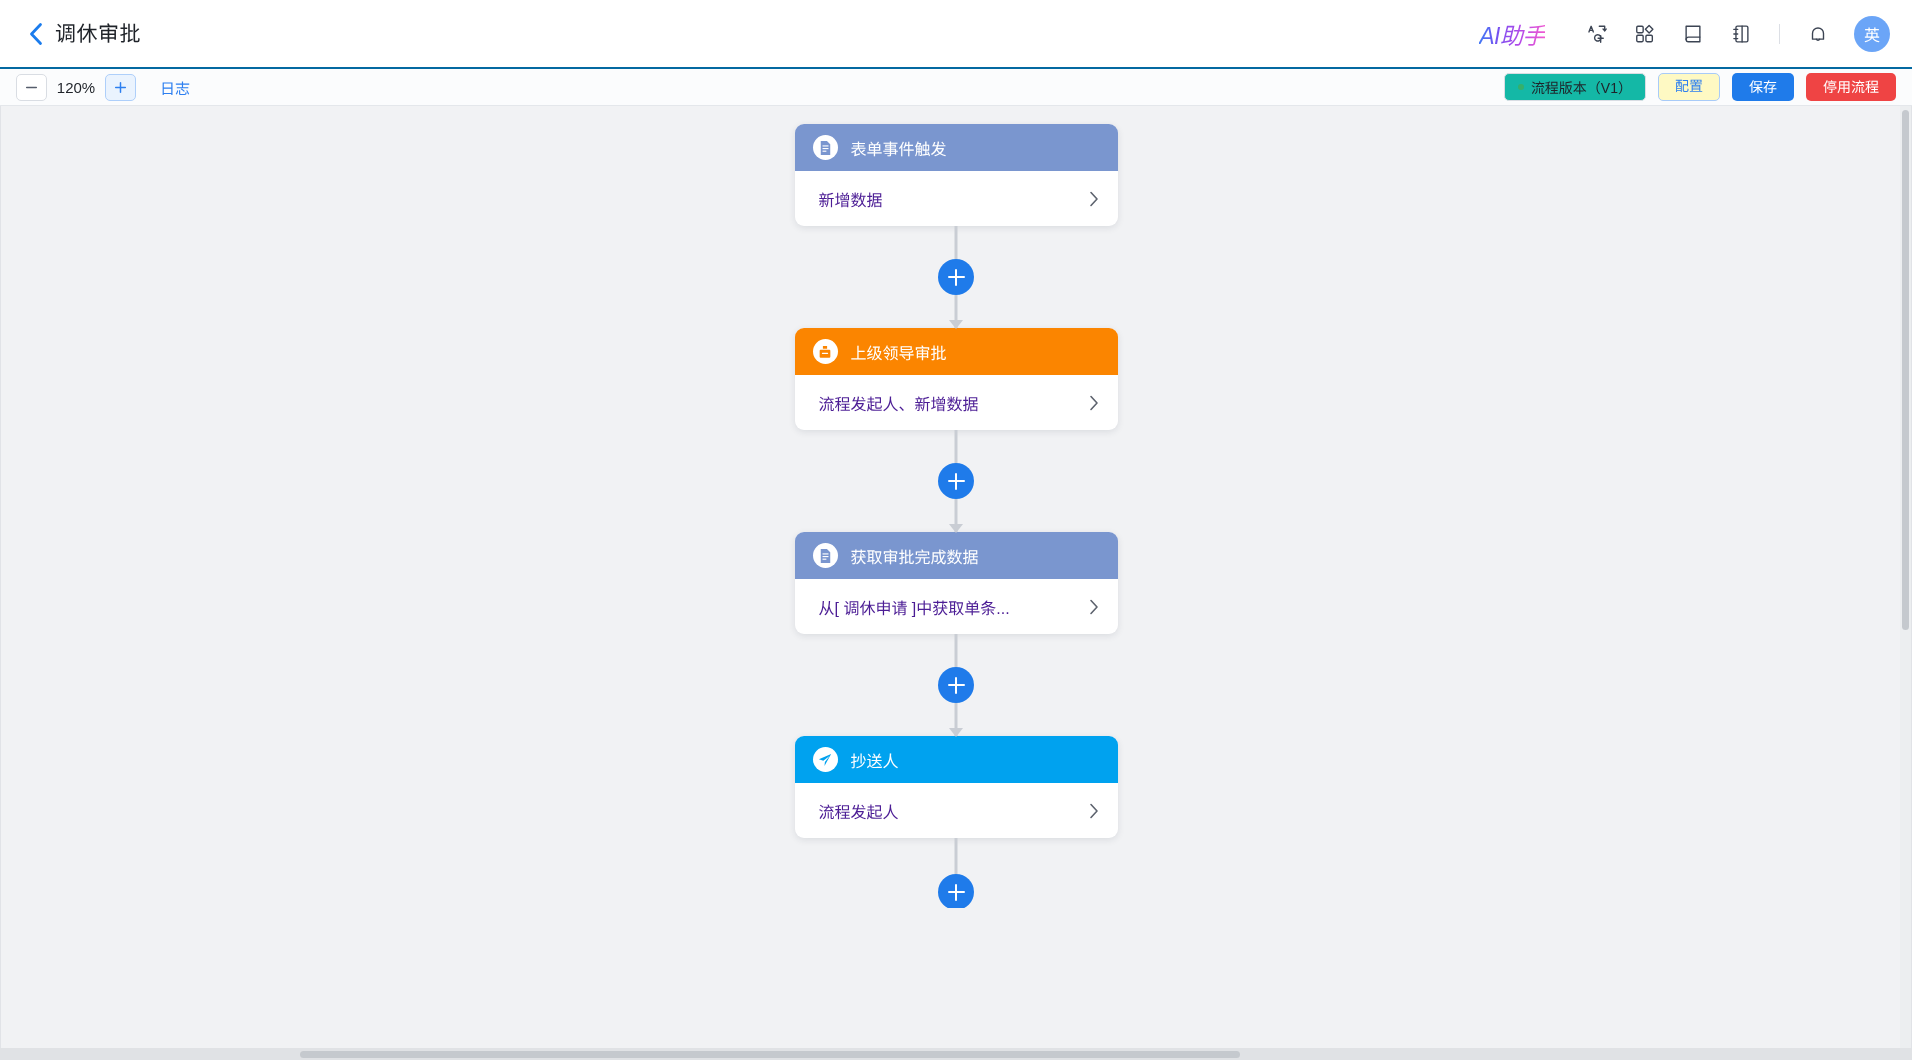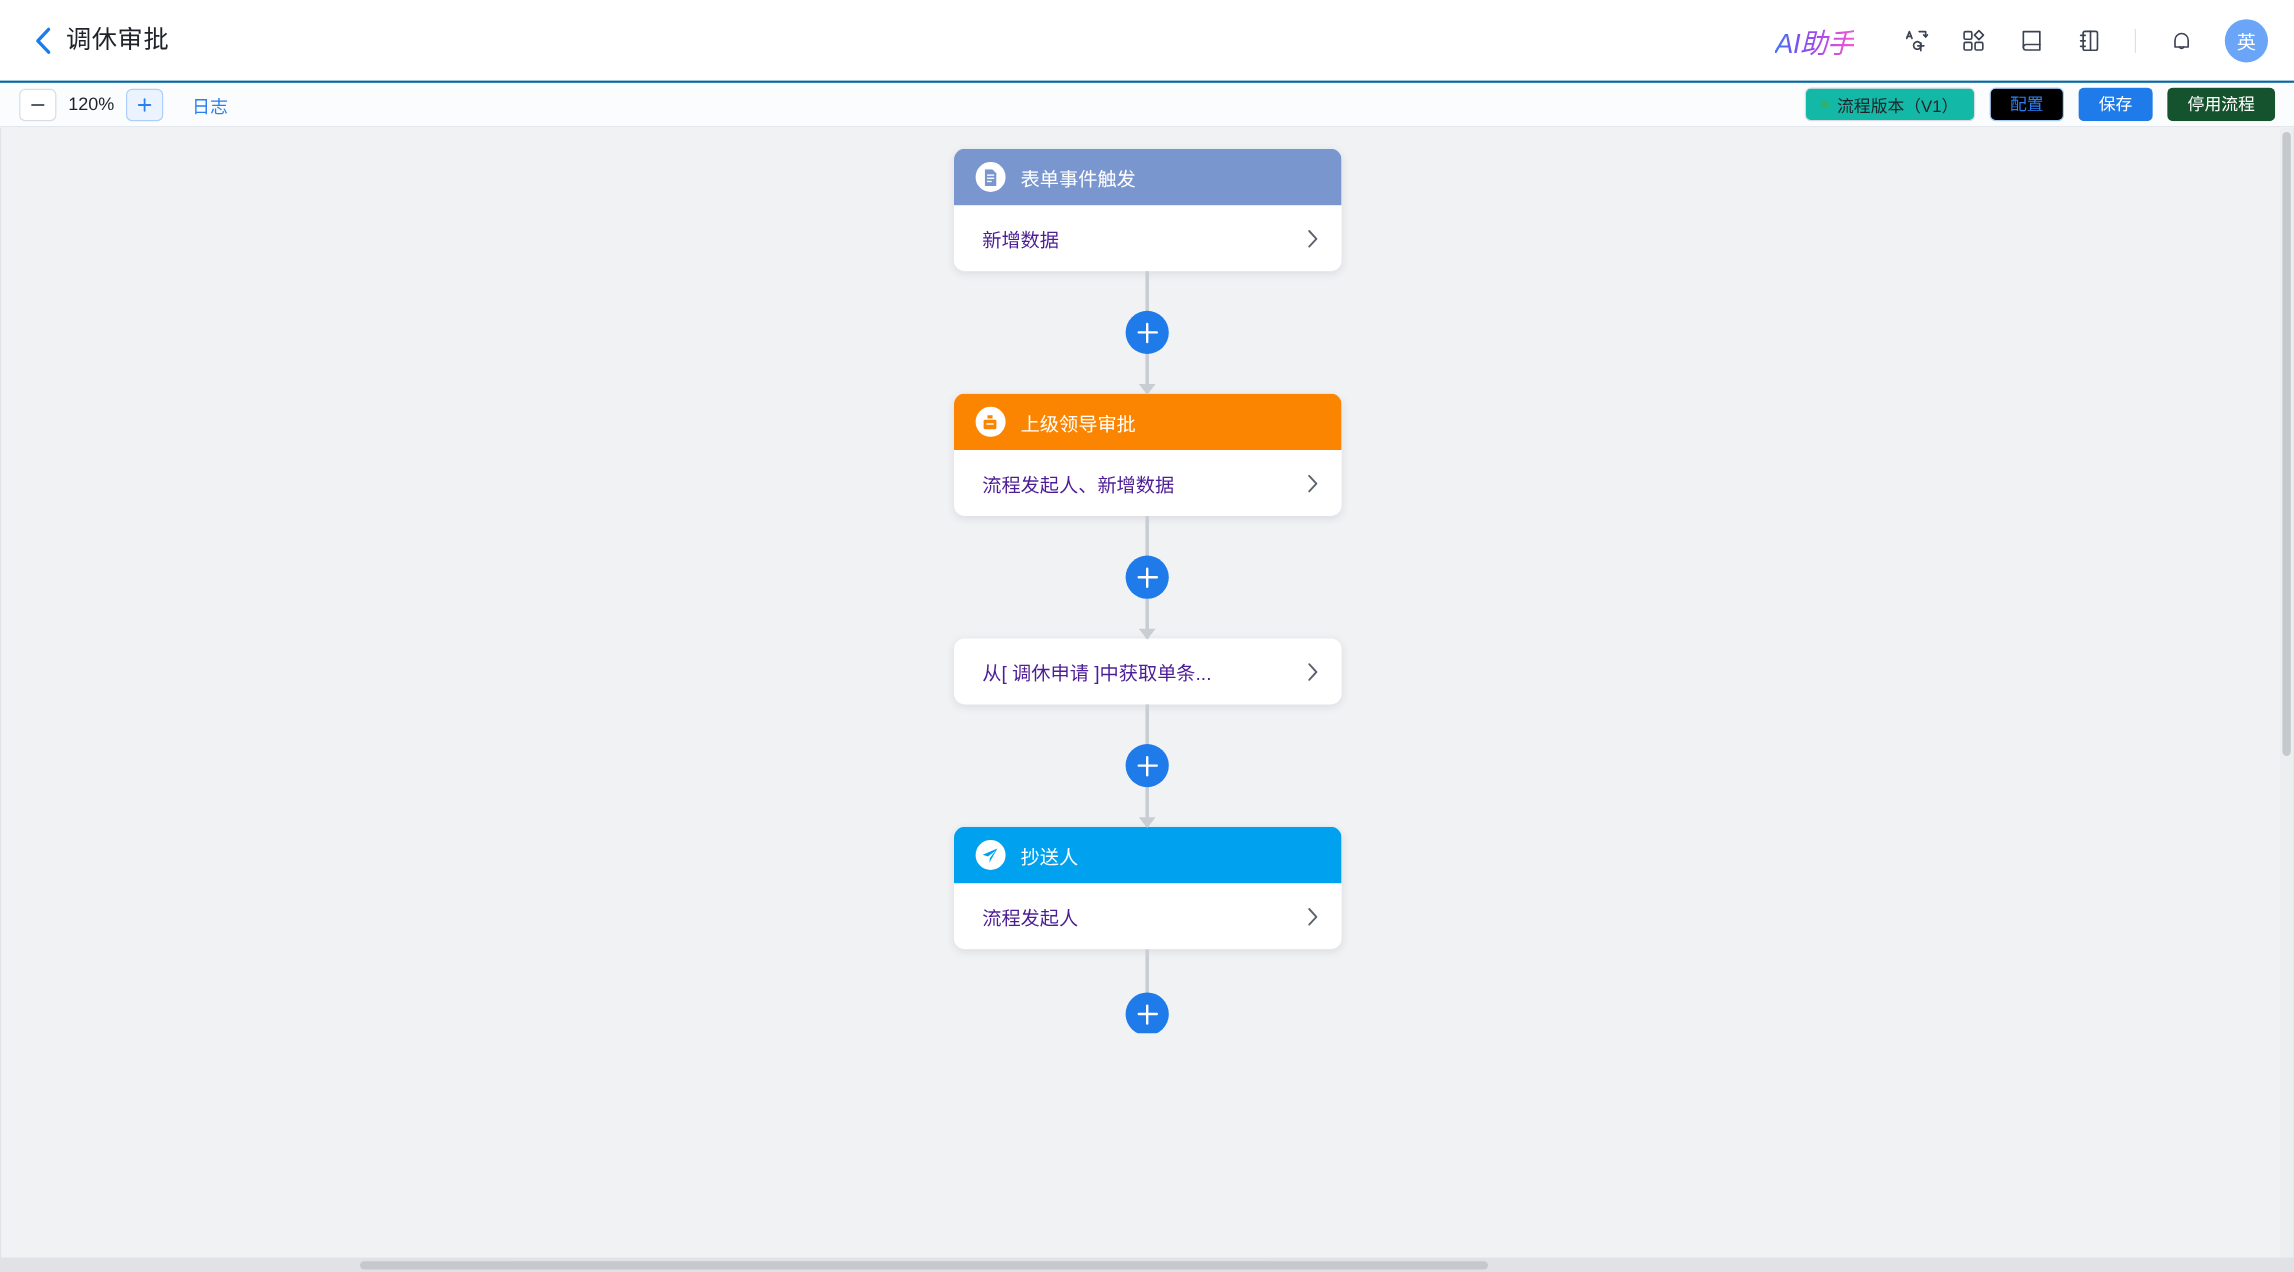--- a/index.html
+++ b/index.html
@@ -222,32 +222,33 @@
     display: flex;
     align-items: center;
     justify-content: center;
     cursor: pointer;
     white-space: nowrap;
     border: 1px solid transparent;
     line-height: 1;
   }
 
   .btn-ghost {
-    background: #000000;
+    background: #fef9c3;
     border-color: #a8cbf8;
     color: #2d7ff0;
+    font-family: Liberation Serif, serif;
   }
 
   .btn-primary {
     background: #1f7bea;
     color: #ffffff;
   }
 
   .btn-danger {
-    background: #14532d;
+    background: #ef4444;
     color: #ffffff;
   }
 
   
   .canvas-wrap {
     flex: 1;
     position: relative;
     overflow: hidden;
     background: #f1f2f4;
     border-left: 1px solid #e1e3e7;
@@ -604,20 +605,31 @@
         </div>
       </div>
 
       <div class="connector">
         <div class="line"></div>
         <div class="arrow"></div>
         <div class="plus-node"></div>
       </div>
 
       <div class="node">
+        <div class="node-head purple">
+          <span class="node-icon purple">
+            <svg width="13" height="14" viewBox="0 0 14 16" aria-hidden="true">
+              <path d="M1.6 0 H8.6 L12.4 3.8 V16 H1.6 Z"></path>
+              <rect x="3.6" y="5" width="6.8" height="1.3" fill="#ffffff"></rect>
+              <rect x="3.6" y="8" width="6.8" height="1.3" fill="#ffffff"></rect>
+              <rect x="3.6" y="11" width="4.4" height="1.3" fill="#ffffff"></rect>
+            </svg>
+          </span>
+          <span class="node-title">获取审批完成数据</span>
+        </div>
         <div class="node-body">
           <span class="node-body-text">从[ 调休申请 ]中获取单条...</span>
           <span class="node-chevron">
             <svg width="10" height="16" viewBox="0 0 10 16" aria-hidden="true">
               <path d="M2 1.5 L8 8 L2 14.5" fill="none" stroke="#5d636e" stroke-width="1.6" stroke-linecap="round" stroke-linejoin="round"></path>
             </svg>
           </span>
         </div>
       </div>
 

